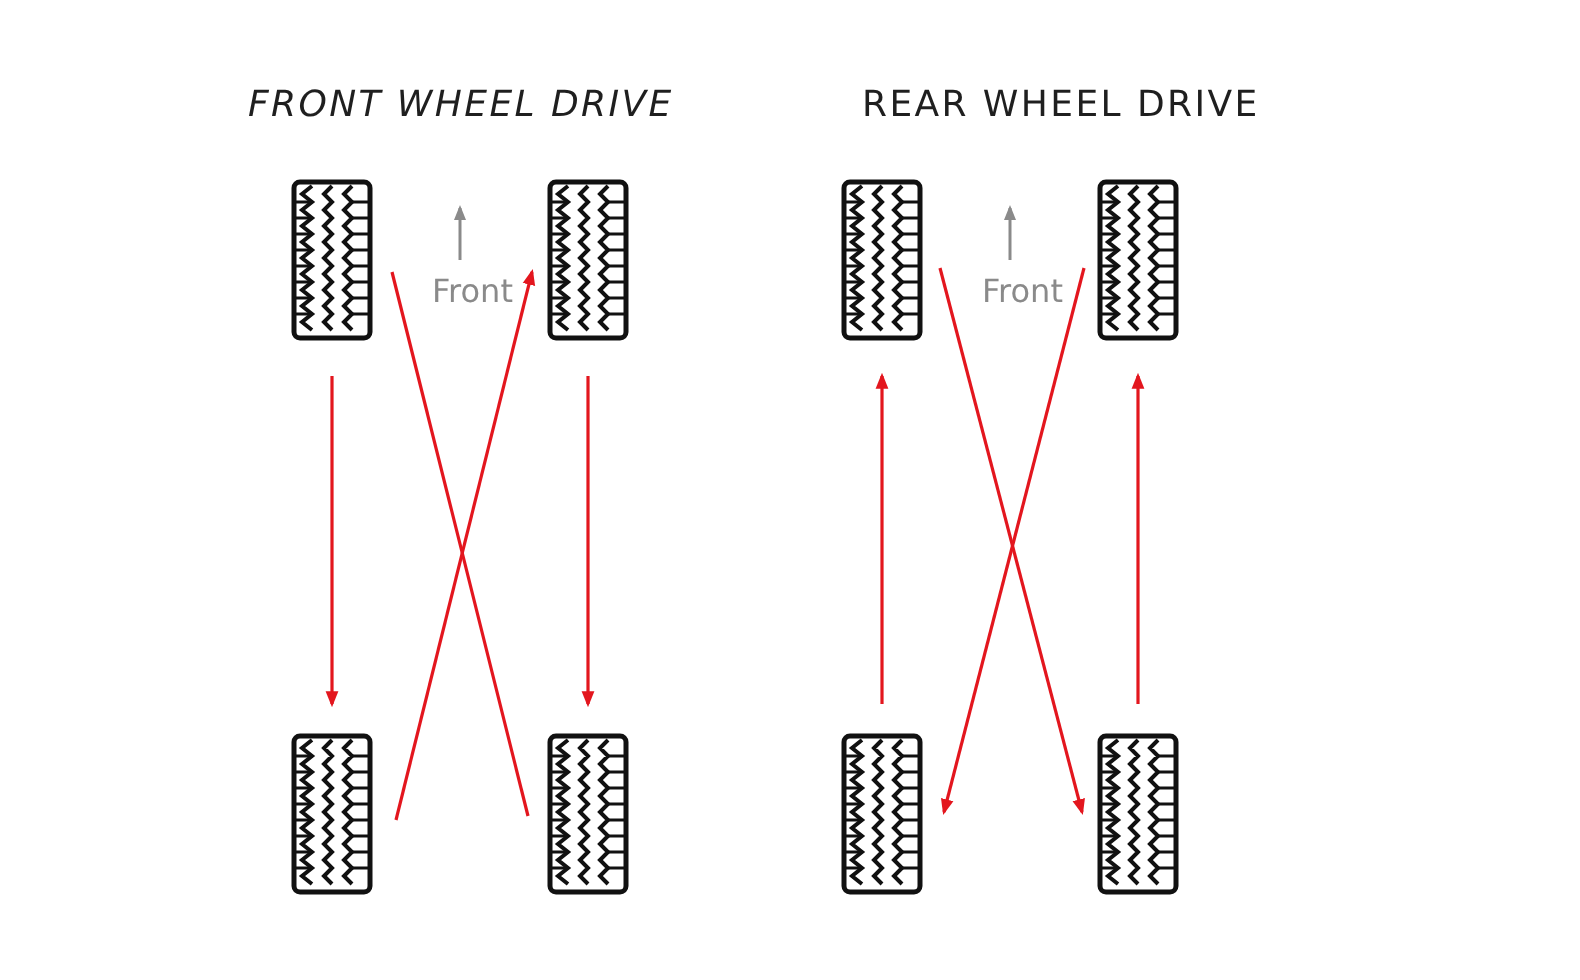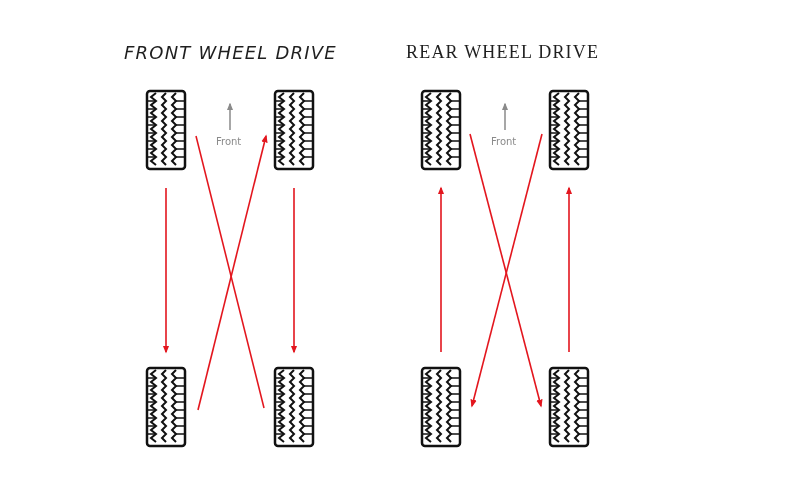--- a/index.html
+++ b/index.html
@@ -1,20 +1,20 @@
 <!DOCTYPE html>
 <html><head>
 <meta charset="utf-8">
 <style>
   html, body { margin: 0; padding: 0; background: #ffffff; }
   body { width: 790px; height: 490px; position: relative; overflow: hidden; font-family: "DejaVu Sans", sans-serif; }
   .title { position: absolute; top: 42px; font-size: 18px; letter-spacing: 1.2px; color: #1f1f1f; white-space: nowrap; }
   #t-fwd { left: 124px; font-style: italic; }
-  #t-rwd { left: 406px; font-family: Liberation Serif, serif; }
-  .front-label { position: absolute; font-size: 10px; color: #8a8a8a; }
+  #t-rwd { left: 431px; }
+  .front-label { position: absolute; font-size: 16px; color: #8a8a8a; }
   svg.diagram { position: absolute; left: 0; top: 0; }
 </style>
 </head>
 <body>
 
 <div class="title" id="t-fwd">FRONT WHEEL DRIVE</div>
 <div class="title" id="t-rwd">REAR WHEEL DRIVE</div>
 
 <div class="front-label" style="left:216px;top:136px;">Front</div>
 <div class="front-label" style="left:491px;top:136px;">Front</div>

